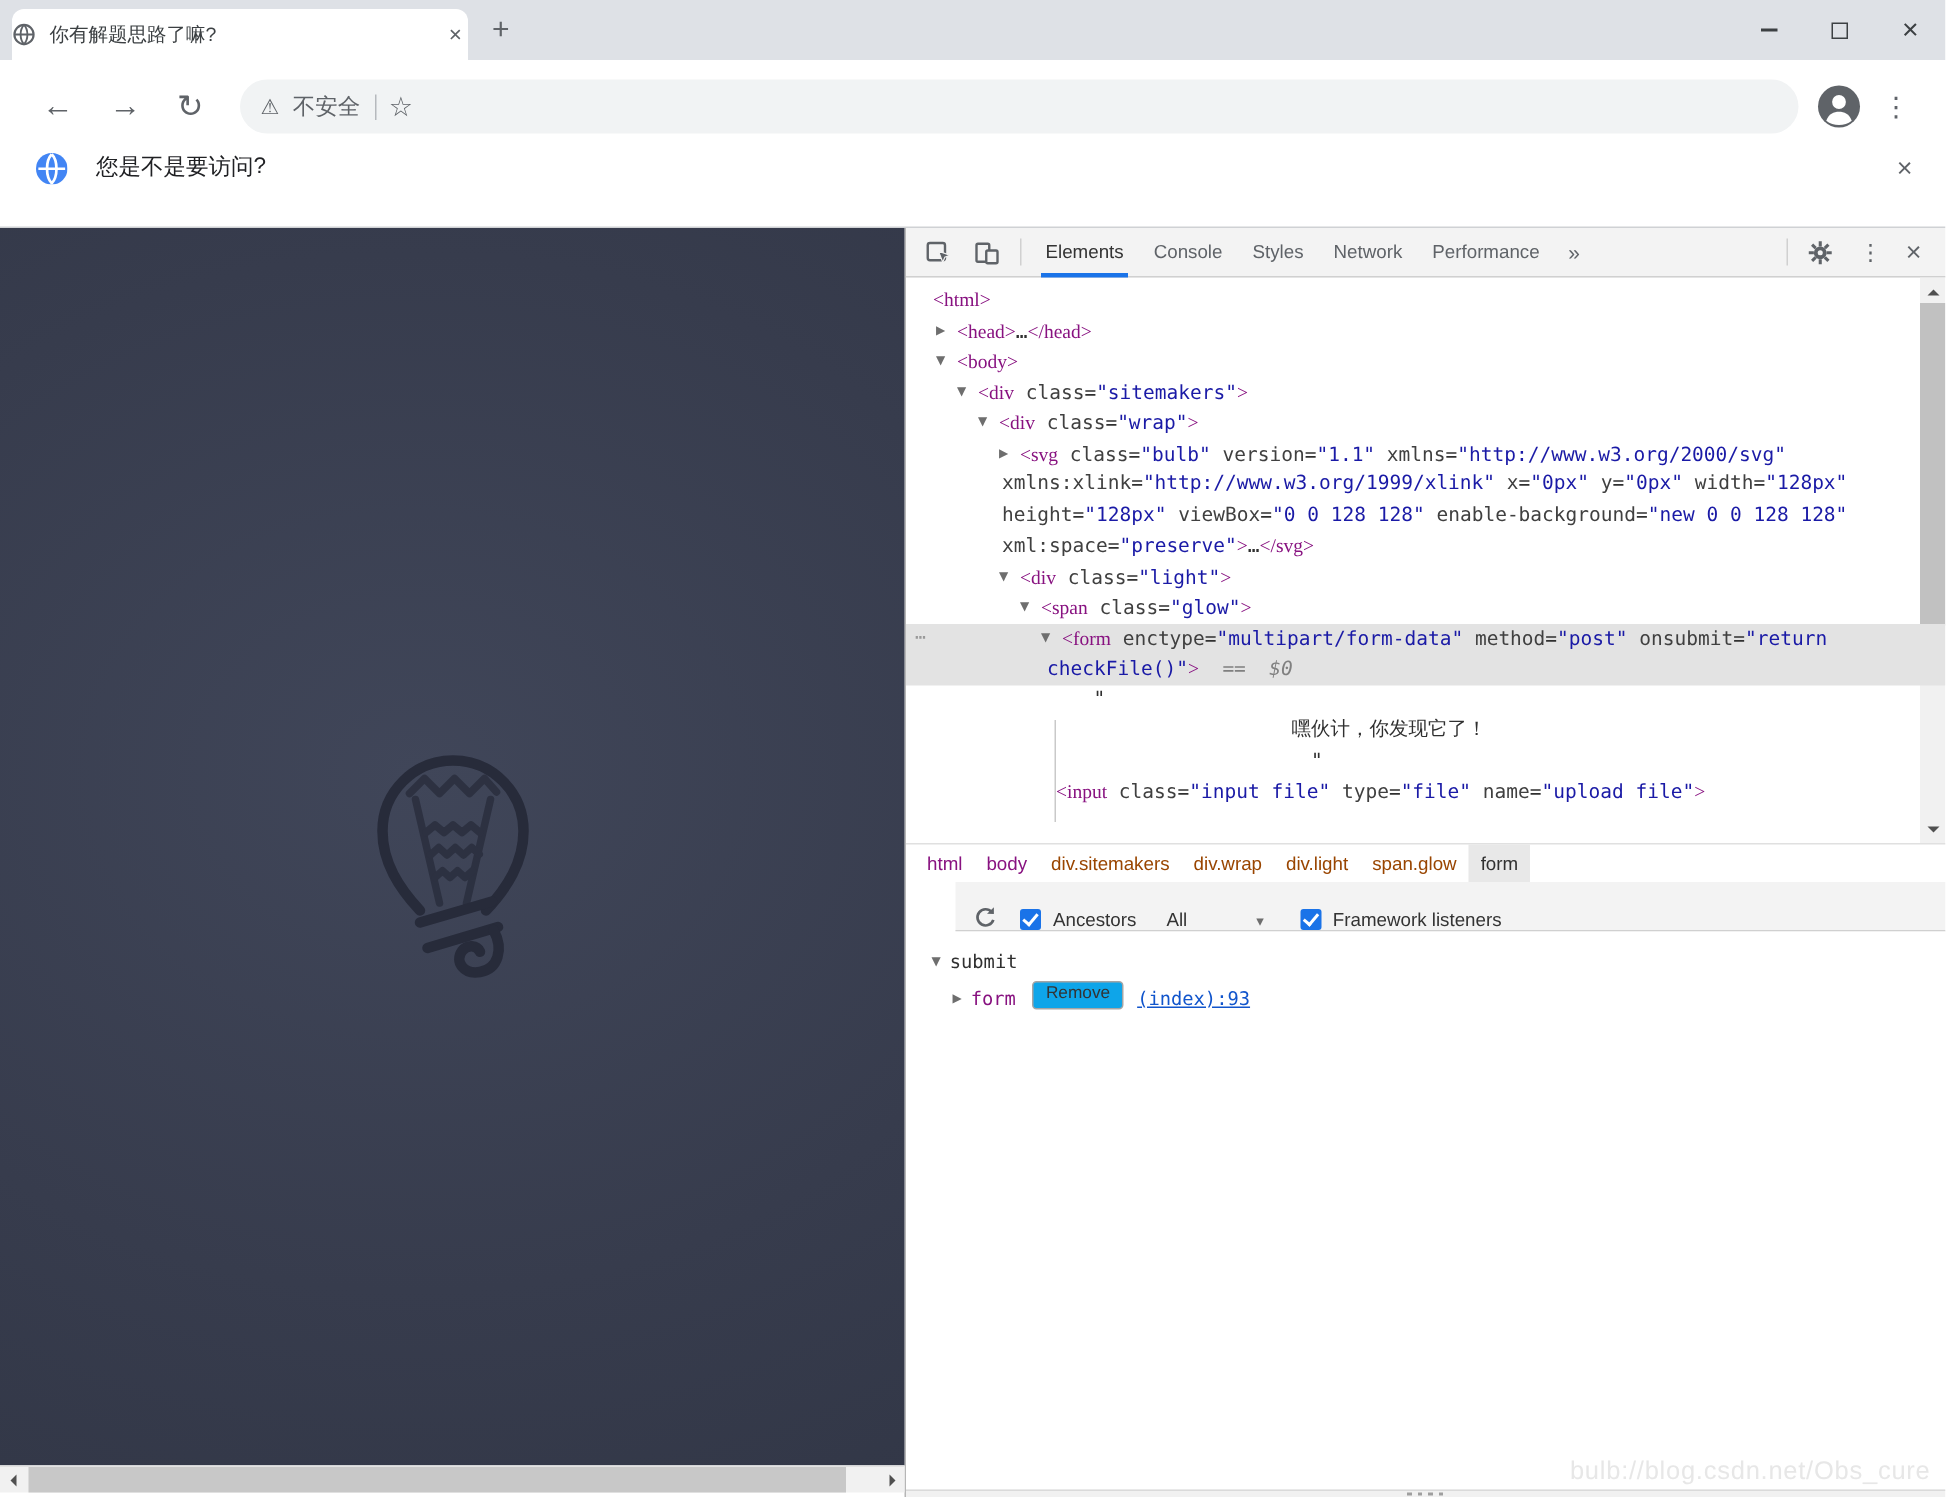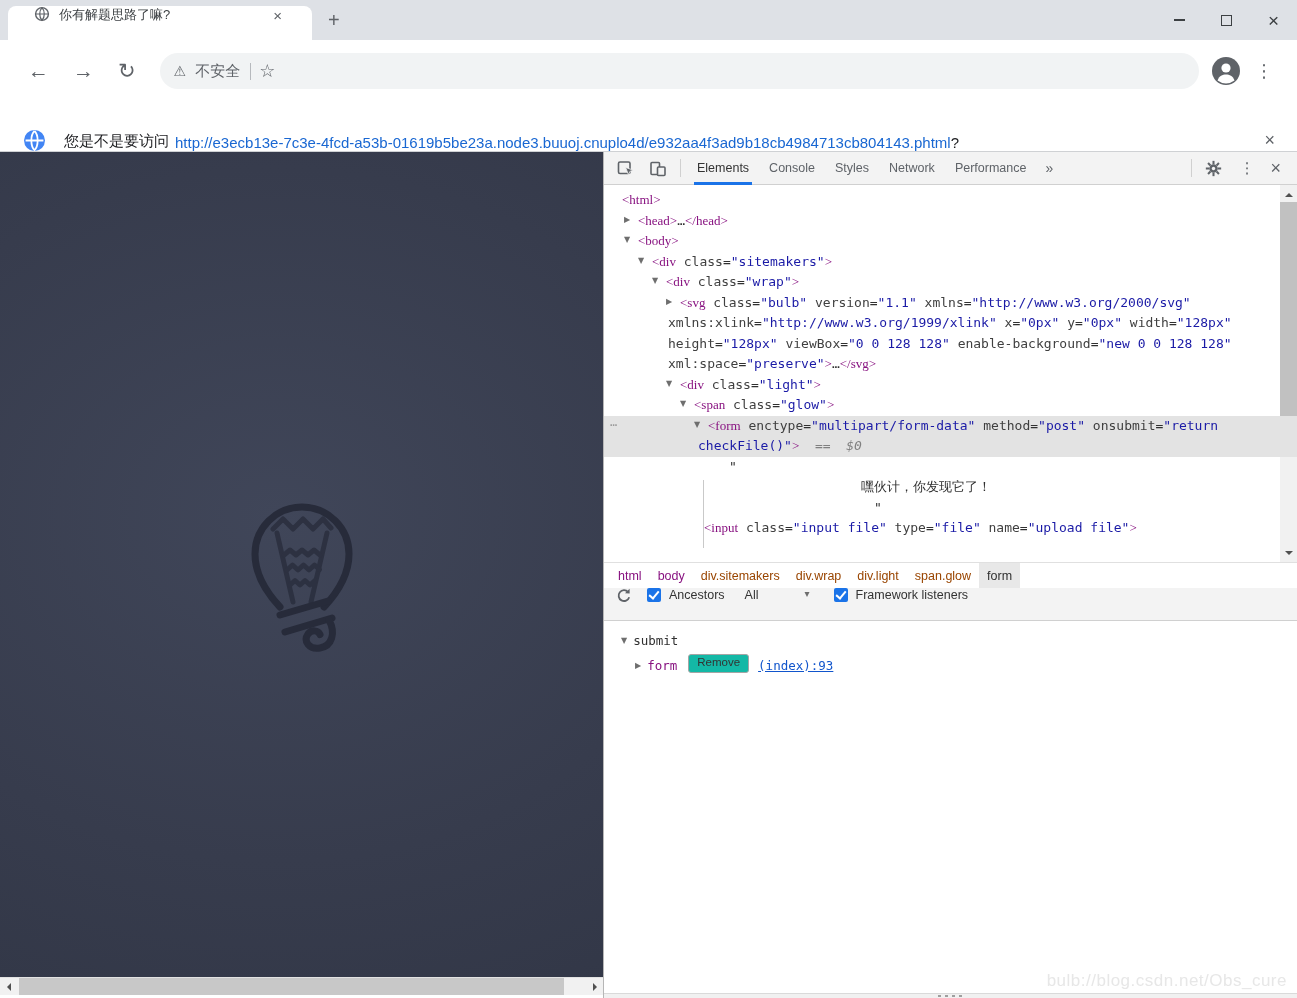--- a/index.html
+++ b/index.html
@@ -2,21 +2,21 @@
 <html><head>
 <meta charset="utf-8">
 <style>
   * { margin:0; padding:0; box-sizing:border-box; }
   body { font-family:"Liberation Sans", sans-serif; background:#fff; }
   #app { width:1297px; height:998px; position:relative; background:#fff; overflow:hidden; }
 
   
   .titlebar { height:40px; background:#dee1e6; position:relative; }
   .tab { position:absolute; left:8px; top:6px; width:304px; height:34px; background:#fff;
-         border-radius:8px 8px 0 0; display:flex; padding:0 26px; }
+         border-radius:8px 8px 0 0; display:flex; align-items:center; padding:0 0; }
   .tab-title { font-size:13px; color:#3c4043; flex:1; margin-left:9px; white-space:nowrap; overflow:hidden; }
   .tab-close { color:#5f6368; font-size:15px; line-height:1; padding:2px 4px; }
   .newtab { position:absolute; left:328px; top:9px; font-size:20px; color:#5f6368; font-weight:400; }
   .win-controls { position:absolute; right:0; top:0; height:40px; display:flex; }
   .win-btn { width:47px; display:flex; align-items:center; justify-content:center; color:#3c4043; }
   .glyph-min { width:11px; height:1.4px; background:#3c4043; }
   .glyph-max { width:11px; height:11px; border:1.4px solid #3c4043; }
   .glyph-close { font-size:19px; line-height:1; font-weight:300; }
 
   .toolbar { height:62px; background:#fff; display:flex; align-items:center; padding:0 10px 0 16px; }
@@ -24,21 +24,21 @@
   .omnibox { flex:1; height:36px; background:#f1f3f4; border-radius:18px; display:flex;
              align-items:center; padding:0 14px; margin:0 12px; min-width:0; }
   .warn-icon { font-size:14px; color:#5f6368; }
   .sec-label { font-size:15px; color:#5f6368; margin:0 10px 0 9px; }
   .omni-divider { width:1px; height:17px; background:#b6b9bd; }
   .omni-url { font-size:15.5px; color:#202124; margin-left:12px; white-space:nowrap; overflow:hidden; flex:1; }
   .star { font-size:18px; color:#5f6368; margin-left:8px; }
   .menu-dots { font-size:18px; color:#5f6368; padding:0 14px; letter-spacing:0; }
 
   .infobar { height:50px; background:#fff; border-bottom:1px solid #cfd1d4; display:flex;
-             align-items:flex-end; padding:0 10px 0 24px; }
+             align-items:flex-start; padding:0 10px 0 24px; }
   .info-text { font-size:15px; color:#202124; margin-left:19px; white-space:nowrap; }
   .info-link { font-size:15px; color:#1967d2; margin-left:6px; white-space:nowrap; }
   .info-suffix { font-size:15px; color:#202124; }
   .info-close { margin-left:auto; font-size:18px; color:#5f6368; padding:0 12px; }
 
   
   .content { display:flex; height:846px; background:#fff; }
   .page-col { width:603px; background:#fff; }
   .page-dark { height:825px; position:relative; overflow:hidden;
     background:radial-gradient(900px 720px at 46% 44%, #404659 0%, #373c4d 48%, #2e3342 100%); }
@@ -88,39 +88,39 @@
   .crumb { padding:0 8px; display:flex; align-items:center; white-space:nowrap; }
   .crumb.c-tag { color:#881280; } .crumb.c-cls { color:#994500; }
   .crumb.c-sel { color:#303030; background:#e8e8e8; }
 
   .dt-side-tabs { height:32px; background:#f3f3f3; border-top:1px solid #d0d0d0; border-bottom:1px solid #d0d0d0;
                   display:flex; align-items:stretch; padding-left:6px; flex:none; }
   .side-tab { padding:0 11px; line-height:31px; font-size:12.5px; color:#5f6368; position:relative; white-space:nowrap; }
   .side-tab.active { color:#333; }
   .side-tab.active::after { content:""; position:absolute; left:7px; right:7px; bottom:0; height:3px; background:#1a73e8; }
 
-  .dt-lbar { height:33px; background:#f3f3f3; border-bottom:1px solid #d0d0d0; display:flex; align-items:flex-start;
-             padding:0 10px; font-size:12.5px; color:#333; flex:none; }
+  .dt-lbar { height:33px; background:#f3f3f3; border-bottom:1px solid #d0d0d0; display:flex; align-items:flex-end;
+             padding:0 10px; font-size:12.5px; color:#333; flex:none;margin-left:33px; }
   .checkbox { width:14px; height:14px; background:#1a73e8; border-radius:2px; position:relative; flex:none; }
   .checkbox::after { content:""; position:absolute; left:4px; top:1.2px; width:4px; height:8px;
                      border:solid #fff; border-width:0 2px 2px 0; transform:rotate(40deg); }
   .cb-label { margin-left:8px; }
   .sel-value { margin-left:20px; color:#333; }
   .sel-arrow { margin-left:46px; font-size:10px; color:#6e6e6e; }
   .lbar-cb2 { margin-left:24px; }
 
   .dt-listeners { flex:1; background:#fff; font-family:"DejaVu Sans Mono", monospace; font-size:12.5px;
                   color:#303030; padding-top:9px; position:relative; }
   .lst-row { position:relative; height:21px; display:flex; align-items:center; }
   .lst-arrow { font-family:"DejaVu Sans",sans-serif; font-size:8px; color:#6e6e6e; margin-right:6px; }
   .lst-event { padding-left:17px; }
   .lst-handler { padding-left:31px; margin-top:4px; }
   .lst-node { color:#881280; }
   .remove-btn { margin:0 9px 4px 11px; padding:1.5px 8px 2.5px; border:1px solid #a5a5a5; border-radius:3px;
-                background:#14b8a6; font-family:"Liberation Sans",sans-serif; font-size:11.5px; color:#333; line-height:1.2; }
+                background:#0ea5e9; font-family:"Liberation Sans",sans-serif; font-size:11.5px; color:#333; line-height:1.2; }
   .lst-link { color:#1155cc; text-decoration:underline; }
 
   .dt-bottom { height:5px; background:#f1f1f1; border-top:1px solid #dadada; flex:none; position:relative; }
   .dt-bottom .grip { position:absolute; left:50%; top:1px; transform:translateX(-50%); width:26px; height:2px;
     background:repeating-linear-gradient(90deg,#9f9f9f 0 3px,transparent 3px 7px); }
 
   .watermark { position:absolute; right:10px; bottom:7px; font-size:17px; color:#e7e7e7; z-index:9; letter-spacing:.5px; }
 </style>
 </head>
 <body>
@@ -167,21 +167,20 @@
     </svg>
     <span class="menu-dots">⋮</span>
   </div>
 
   <div class="infobar">
     <svg width="21" height="21" viewBox="0 0 20 20">
       <circle cx="10" cy="10" r="10" fill="#4285f4"></circle>
       <path d="M1.5,10 h17 M10,0.8 c-4,4 -4,14.4 0,18.4 c4,-4 4,-14.4 0,-18.4" fill="none" stroke="#fff" stroke-width="1.7"></path>
     </svg>
     <span class="info-text">您是不是要访问</span>
-    <span class="info-link">http://e3ecb13e-7c3e-4fcd-a53b-01619b5be23a.node3.buuoj.cnuplo4d/e932aa4f3ad9b18cb4984713cb804143.phtml</span>
     <span class="info-suffix">?</span>
     <span class="info-close">×</span>
   </div>
 
   <div class="content">
 
     <div class="page-col">
       <div class="page-dark">
         <svg class="bulb-wrap" viewBox="0 0 140 200" fill="none" stroke="#272b3a" stroke-width="7" stroke-linecap="round" stroke-linejoin="round">
           <path d="M48,130 C34,115 23,98 23,77 a47,47 0 1 1 94,0 c0,21 -11,38 -25,53"></path>

